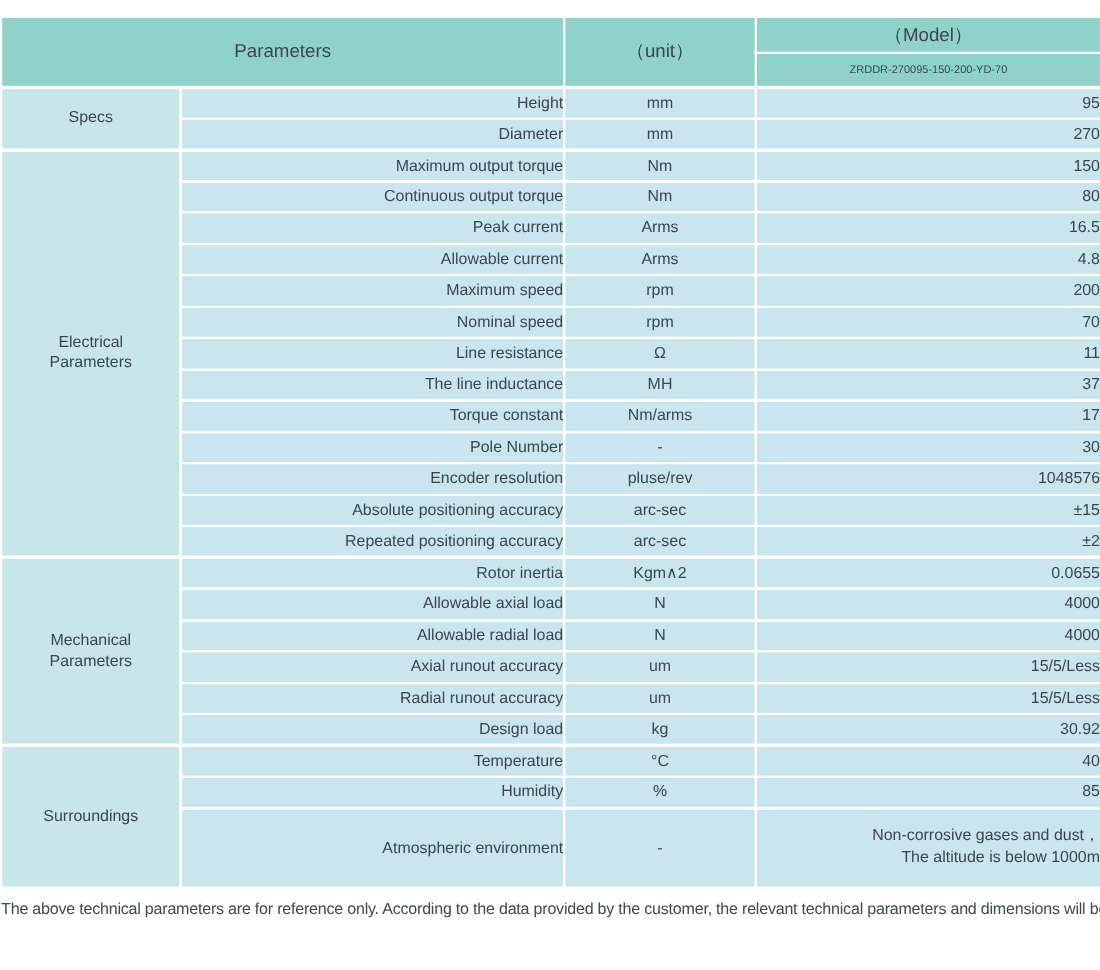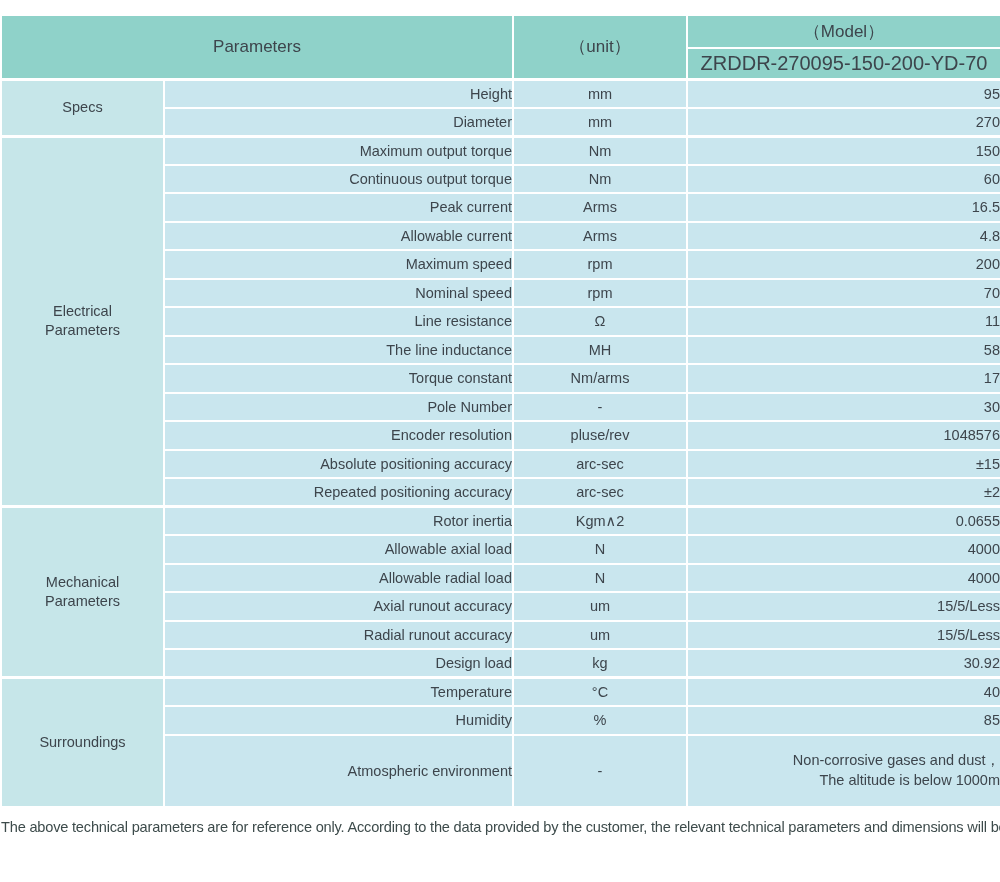--- a/index.html
+++ b/index.html
@@ -36,21 +36,21 @@
   
   thead th {
     background: #8fd2c9;
     color: #333d43;
     text-align: center;
     font-size: 17px;
   }
   th.h-params { height: 64px; border-right: 3px solid #ffffff; }
   th.h-unit   { border-right: 3px solid #ffffff; }
   th.h-model  { height: 32px; border-bottom: 2px solid #ffffff; margin-left: 11px; }
-  th.h-model-number { height: 30px; font-size: 20px; color: #39434a; }
+  th.h-model-number { height: 30px; font-size: 10px; color: #39434a; }
 
   
   tbody td {
     background: #c9e6ee;
     font-size: 14.5px;
     height: 28.5px;
     padding: 0;
   }
   td.c-group {
     background: #c6e6e9;
@@ -124,21 +124,21 @@
         <tr class="section-start">
           <td class="c-group" rowspan="13">Electrical
 Parameters</td>
           <td class="c-param">Maximum output torque</td>
           <td class="c-unit">Nm</td>
           <td class="c-value">150</td>
         </tr>
         <tr>
           <td class="c-param">Continuous output torque</td>
           <td class="c-unit">Nm</td>
-          <td class="c-value">60</td>
+          <td class="c-value">80</td>
         </tr>
         <tr>
           <td class="c-param">Peak current</td>
           <td class="c-unit">Arms</td>
           <td class="c-value">16.5</td>
         </tr>
         <tr>
           <td class="c-param">Allowable current</td>
           <td class="c-unit">Arms</td>
           <td class="c-value">4.8</td>
@@ -154,21 +154,21 @@
           <td class="c-value">70</td>
         </tr>
         <tr>
           <td class="c-param">Line resistance</td>
           <td class="c-unit">Ω</td>
           <td class="c-value">11</td>
         </tr>
         <tr>
           <td class="c-param">The line inductance</td>
           <td class="c-unit">MH</td>
-          <td class="c-value">58</td>
+          <td class="c-value">37</td>
         </tr>
         <tr>
           <td class="c-param">Torque constant</td>
           <td class="c-unit">Nm/arms</td>
           <td class="c-value">17</td>
         </tr>
         <tr>
           <td class="c-param">Pole Number</td>
           <td class="c-unit">-</td>
           <td class="c-value">30</td>

